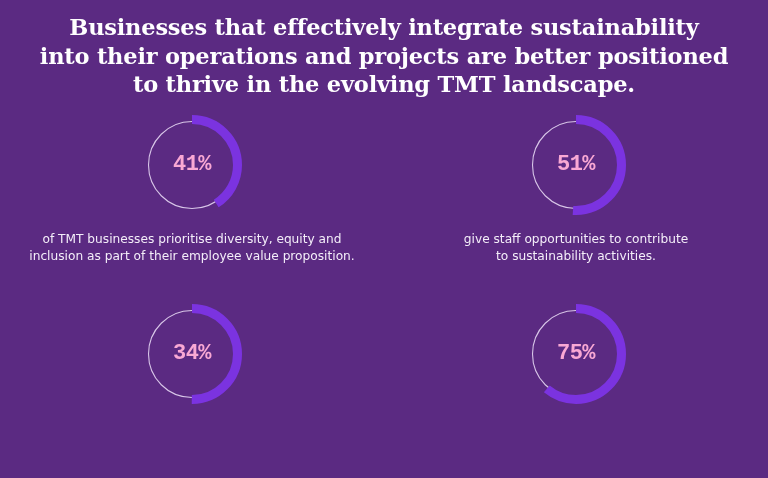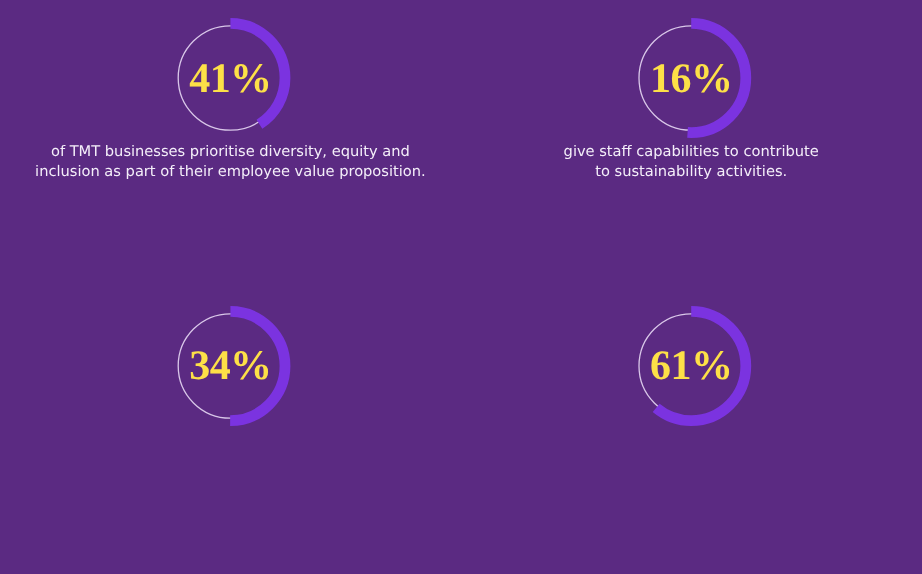--- a/index.html
+++ b/index.html
@@ -73,45 +73,48 @@
     position: absolute;
     top: 0;
     left: 0;
     width: 104px;
     height: 104px;
   }
 
   .donut-value {
     position: relative;
     z-index: 2;
-    font-family: Liberation Serif, serif;
+    font-family: Liberation Mono, monospace;
     font-weight: bold;
-    font-size: 35px;
+    font-size: 22px;
     letter-spacing: -0.5px;
-    color: #fde047;
+    color: #f9a8d4;
     line-height: 1;
   }
 
   
   .stat-caption {
-    margin-top: 1px;
+    margin-top: 14px;
     width: 330px;
     text-align: center;
     font-family: "DejaVu Sans", "Liberation Sans", sans-serif;
     font-size: 12.2px;
     line-height: 17px;
     color: #f4eef9;
     white-space: pre-line;
   }
 </style>
 </head>
 <body>
 
 <div id="infographic">
 
+  <div id="headline">Businesses that effectively integrate sustainability
+into their operations and projects are better positioned
+to thrive in the evolving TMT landscape.</div>
 
   <div id="stats-grid">
 
     <div class="stat-cell">
       <div class="donut">
         <svg viewBox="0 0 104 104">
           <circle class="donut-track" cx="52" cy="52" r="43.5" fill="none" stroke="#D8C6E8" stroke-width="1.1"></circle>
           <circle class="donut-arc" cx="52" cy="52" r="45.5" fill="none" stroke="#7B33E0" stroke-width="9" transform="rotate(-90 52 52)" stroke-dasharray="117.21282190543518 168.67210957123598" stroke-dashoffset="0"></circle>
         </svg>
         <span class="donut-value">41%</span>
@@ -119,40 +122,40 @@
       <div class="stat-caption">of TMT businesses prioritise diversity, equity and
 inclusion as part of their employee value proposition.</div>
     </div>
 
     <div class="stat-cell">
       <div class="donut">
         <svg viewBox="0 0 104 104">
           <circle class="donut-track" cx="52" cy="52" r="43.5" fill="none" stroke="#D8C6E8" stroke-width="1.1"></circle>
           <circle class="donut-arc" cx="52" cy="52" r="45.5" fill="none" stroke="#7B33E0" stroke-width="9" transform="rotate(-90 52 52)" stroke-dasharray="145.8013150531023 140.08361642356888" stroke-dashoffset="0"></circle>
         </svg>
-        <span class="donut-value">16%</span>
+        <span class="donut-value">51%</span>
       </div>
-      <div class="stat-caption">give staff capabilities to contribute
+      <div class="stat-caption">give staff opportunities to contribute
 to sustainability activities.</div>
     </div>
 
     <div class="stat-cell row2">
       <div class="donut">
         <svg viewBox="0 0 104 104">
           <circle class="donut-track" cx="52" cy="52" r="43.5" fill="none" stroke="#D8C6E8" stroke-width="1.1"></circle>
           <circle class="donut-arc" cx="52" cy="52" r="45.5" fill="none" stroke="#7B33E0" stroke-width="9" transform="rotate(-90 52 52)" stroke-dasharray="142.94246573833559 142.94246573833559" stroke-dashoffset="0"></circle>
         </svg>
         <span class="donut-value">34%</span>
       </div>
     </div>
 
     <div class="stat-cell row2">
       <div class="donut">
         <svg viewBox="0 0 104 104">
           <circle class="donut-track" cx="52" cy="52" r="43.5" fill="none" stroke="#D8C6E8" stroke-width="1.1"></circle>
           <circle class="donut-arc" cx="52" cy="52" r="45.5" fill="none" stroke="#7B33E0" stroke-width="9" transform="rotate(-90 52 52)" stroke-dasharray="174.3898082007694 111.49512327590176" stroke-dashoffset="0"></circle>
         </svg>
-        <span class="donut-value">61%</span>
+        <span class="donut-value">75%</span>
       </div>
     </div>
 
   </div>
 </div>
 
 </body></html>

